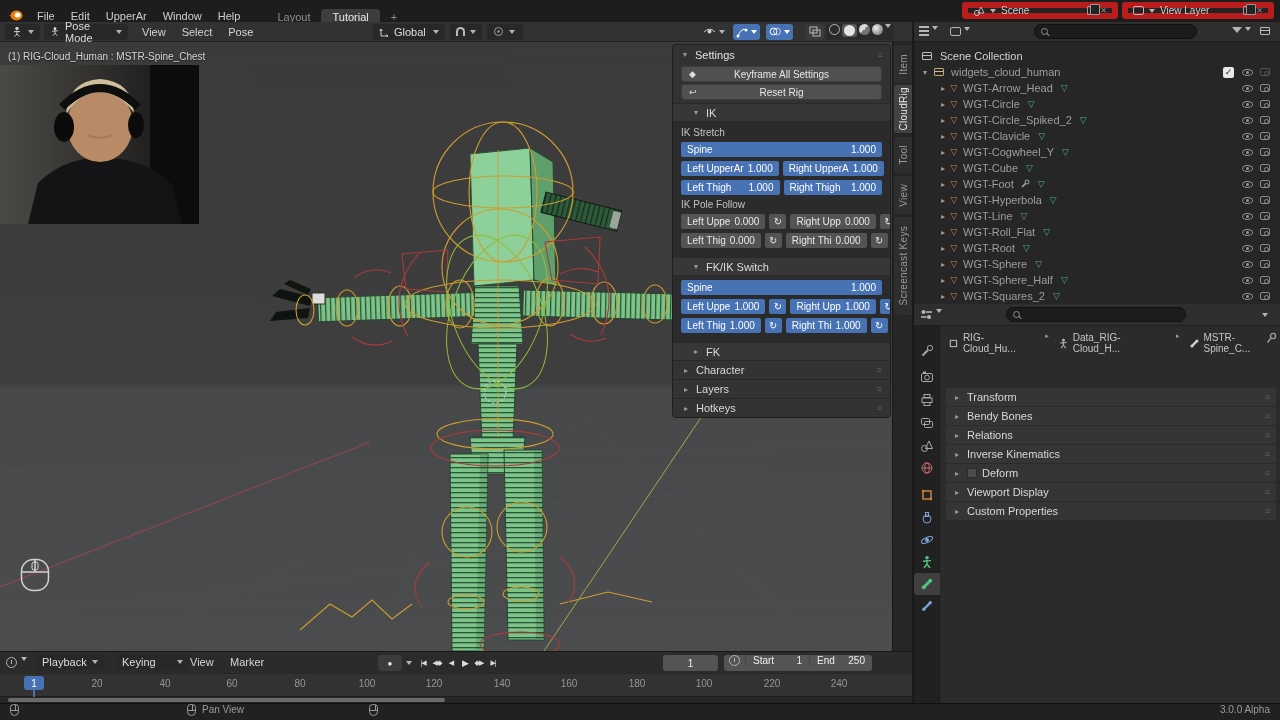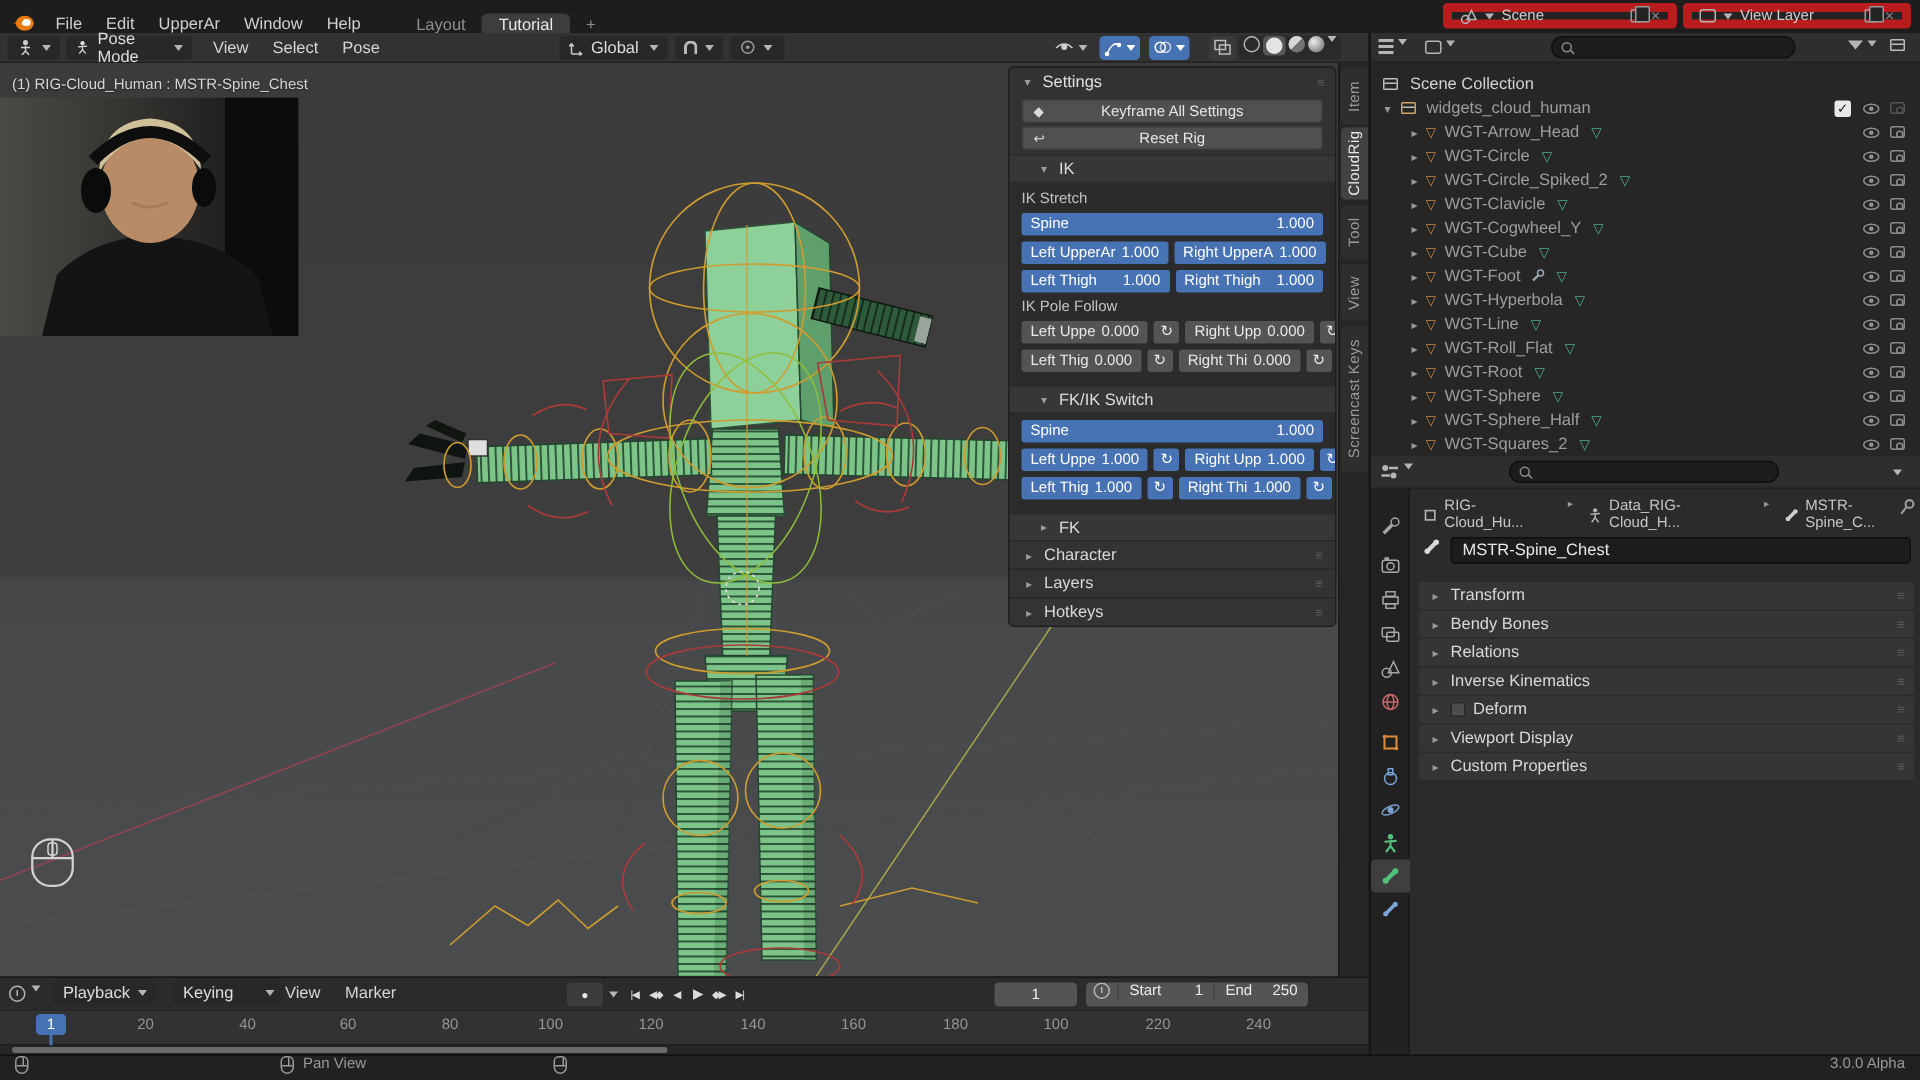--- a/index.html
+++ b/index.html
@@ -807,28 +807,20 @@
             <line x1="4.5" y1="9.5" x2="9.5" y2="4.5" stroke="#cfcfcf" stroke-width="3"></line>
           </svg>
         <span>MSTR-Spine_C...</span>
       </span>
       <svg class="ab" style="left:318px" width="12" height="12" viewBox="0 0 12 12">
           <circle cx="7" cy="4" r="2.6" fill="none" stroke="#9a9a9a" stroke-width="1.4"></circle>
           <line x1="5" y1="6" x2="1.5" y2="10.5" stroke="#9a9a9a" stroke-width="1.4"></line>
         </svg>
     </div>
 
-    <div class="ab row" style="left:34px;top:54px;gap:6px">
-      <svg width="13" height="13" viewBox="0 0 14 14">
-          <circle cx="3.8" cy="10.2" r="2" fill="#d8d8d8"></circle>
-          <circle cx="10.2" cy="3.8" r="2" fill="#d8d8d8"></circle>
-          <line x1="4.5" y1="9.5" x2="9.5" y2="4.5" stroke="#d8d8d8" stroke-width="3"></line>
-        </svg>
-      <input class="namefield" value="MSTR-Spine_Chest" style="">
-    </div>
 
     <div class="prow" style="top:84px">
         <span class="tri">▸</span>
         <span>Transform</span>
         <span class="grip">≡</span>
       </div>
     <div class="prow" style="top:103px">
         <span class="tri">▸</span>
         <span>Bendy Bones</span>
         <span class="grip">≡</span>

